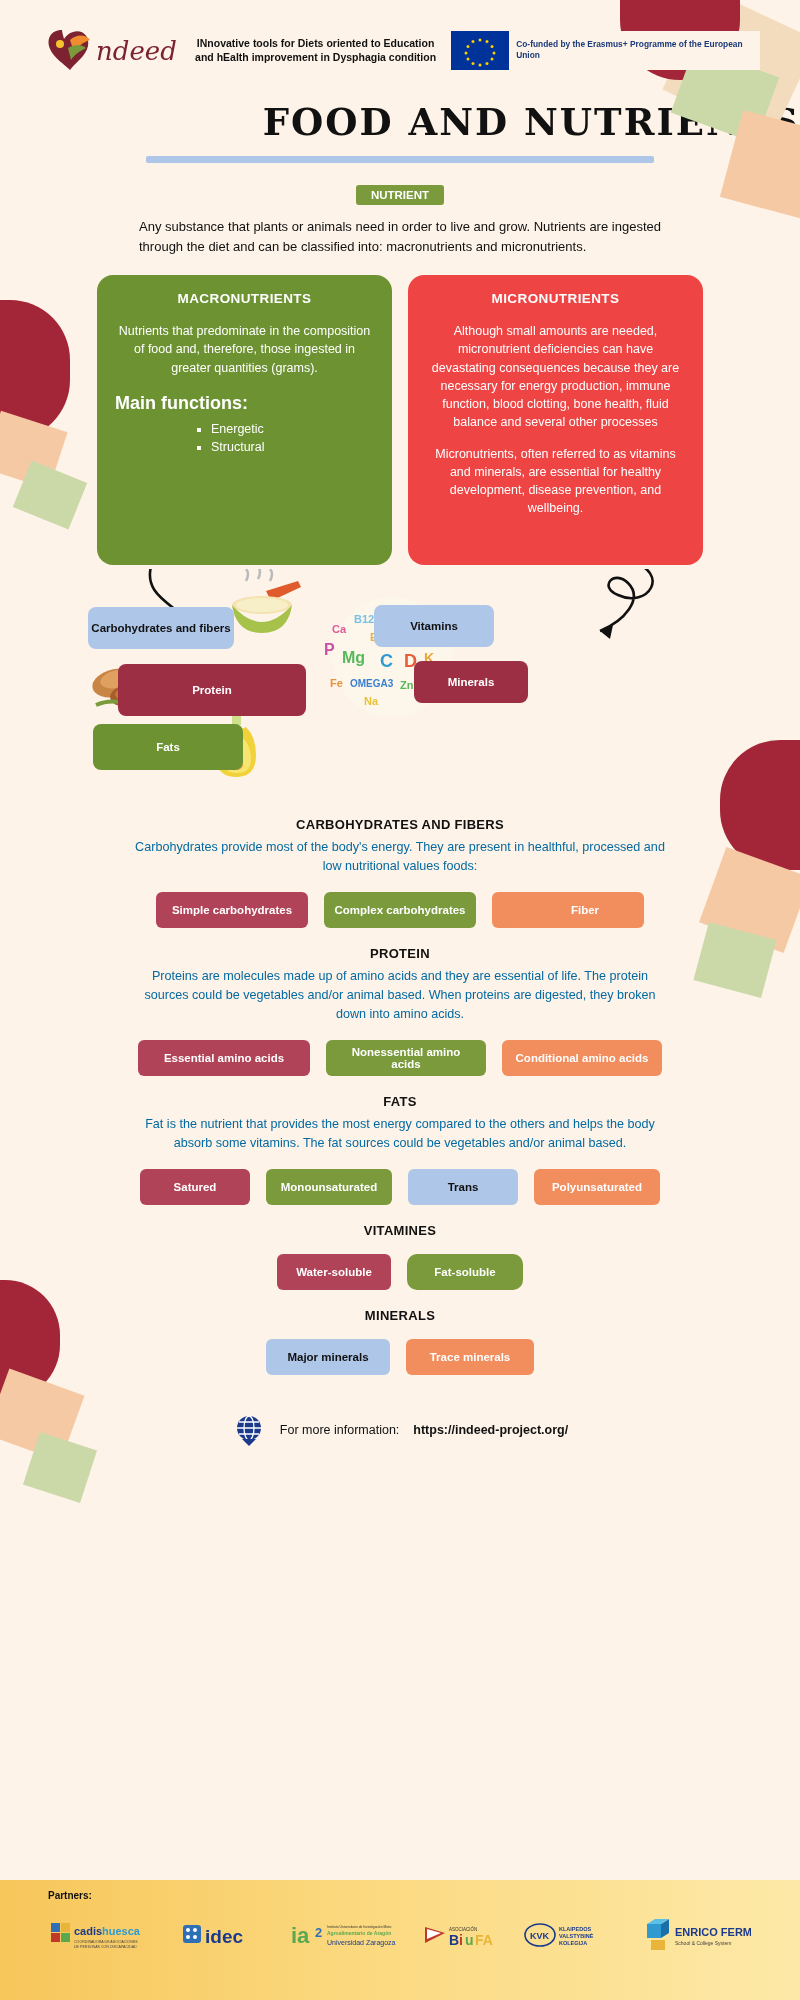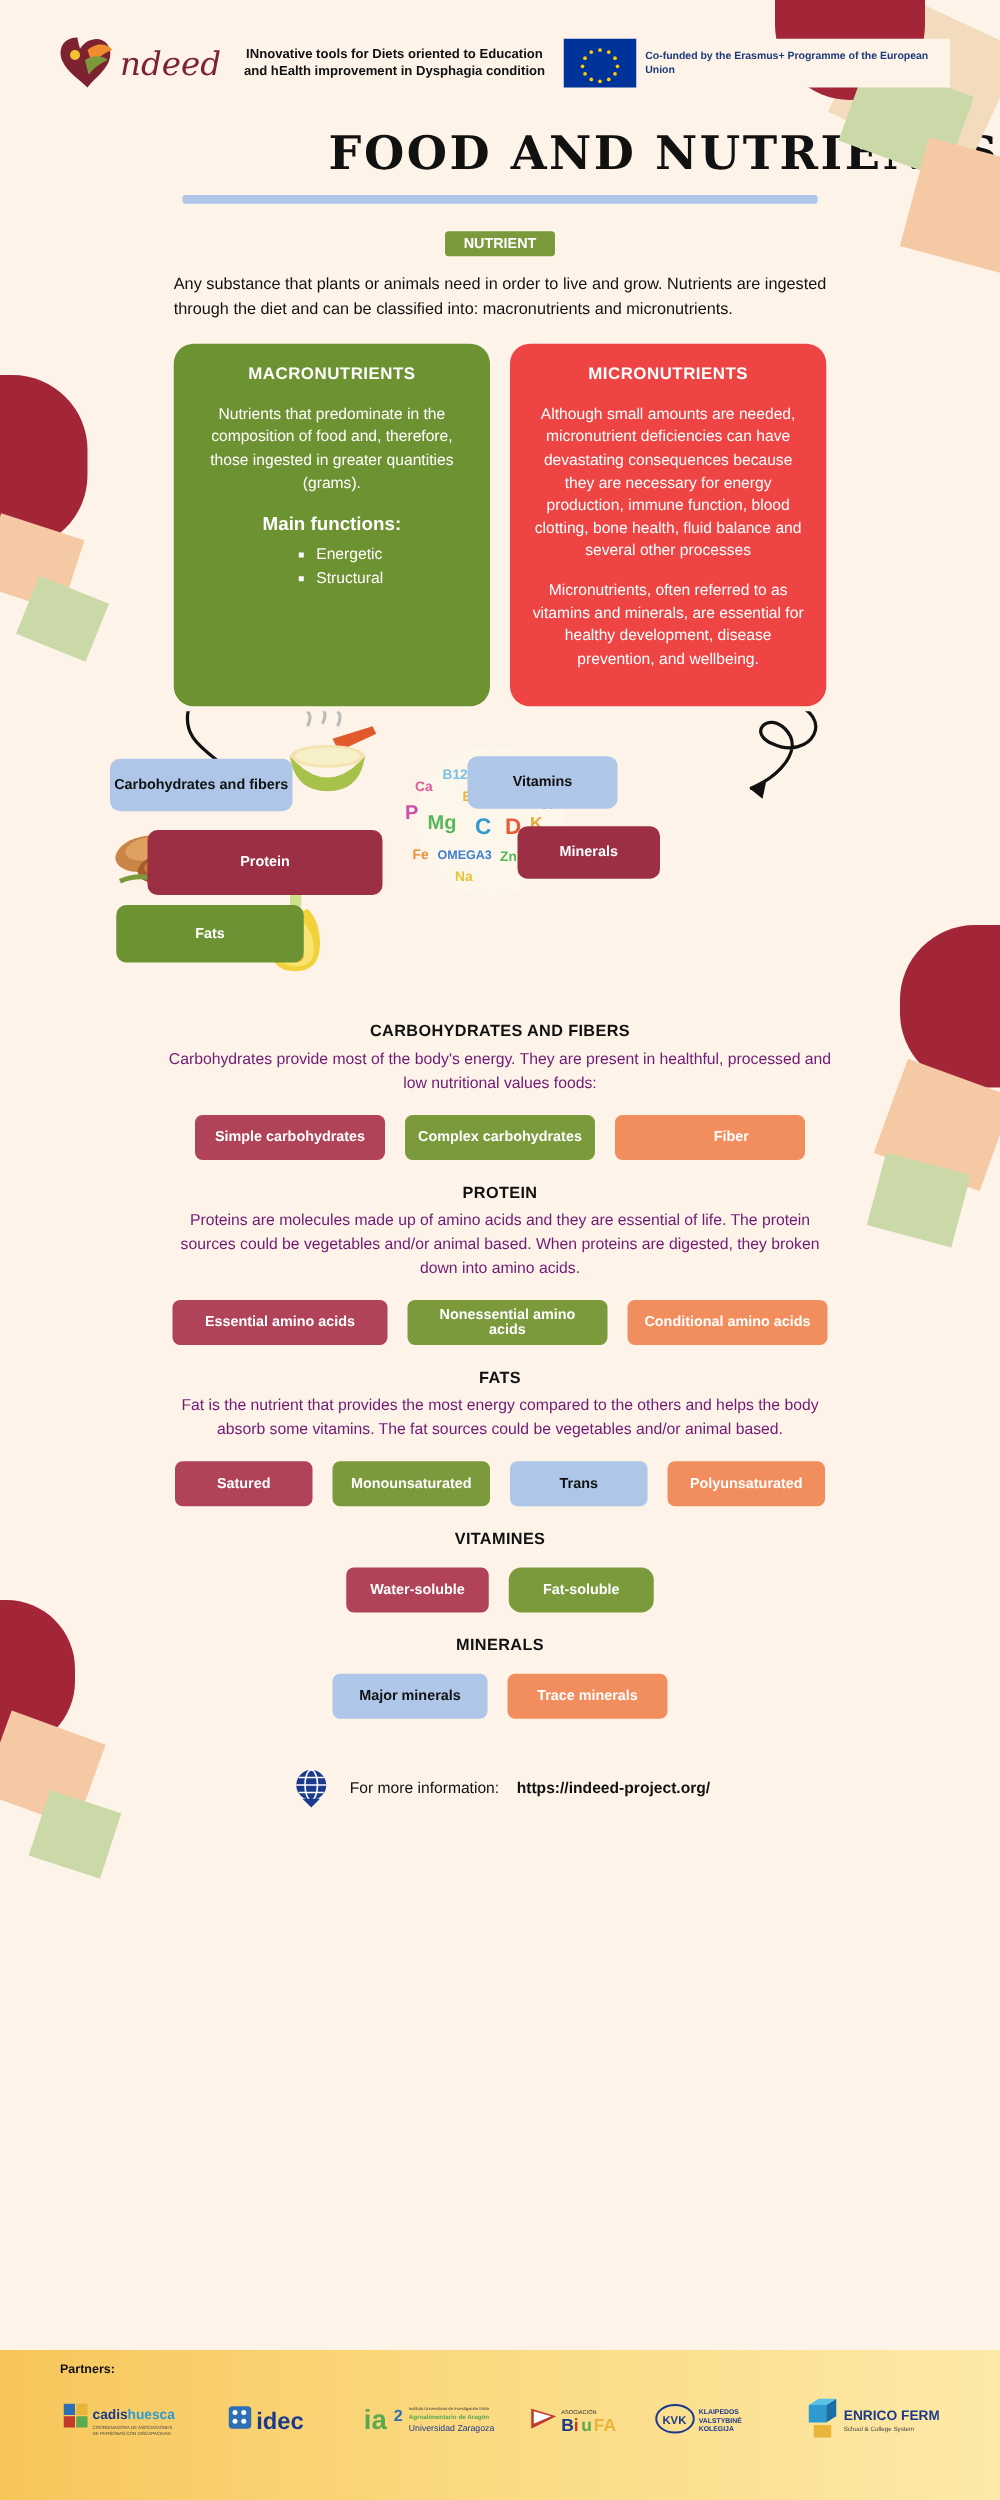--- a/index.html
+++ b/index.html
@@ -70,27 +70,27 @@
     padding: 4px 0; border-radius: 3px;
   }
   .intro {
     width: 522px; margin: 12px auto 0 auto;
     font-size: 13px; line-height: 1.55; color: #111;
     text-align: justify;
   }
 
   
   .cards { position: relative; display: flex; justify-content: center; gap: 16px; margin-top: 18px; z-index: 4;}
-  .card { width: 253px; border-radius: 16px; padding: 16px 18px 18px 18px; color: #fff; }
+  .card { width: 295px; border-radius: 16px; padding: 16px 18px 18px 18px; color: #fff; }
   .card.macro { background: #6d9232; min-height: 290px; }
   .card.micro { background: #ef4444; min-height: 290px; }
   .card h3 { text-align: center; font-size: 13.5px; letter-spacing: .4px; margin-bottom: 16px; }
   .card p { text-align: center; font-size: 12.5px; line-height: 1.45; }
   .card p + p { margin-top: 14px; }
-  .mainfn { text-align: center; font-size: 15px; font-weight: bold; margin-top: 16px; }
+  .mainfn { text-align: left; font-size: 18px; font-weight: bold; margin-top: 16px; }
   .mainfn span { font-weight: bold; }
   .fnlist { margin: 6px 0 0 96px; font-size: 12.5px; line-height: 1.5; }
   .fnlist li { list-style: square; }
 
   
   .nodes { position: relative; height: 230px; margin-top: 4px; }
   .node {
     position: absolute; border-radius: 8px; color: #fff;
     font-size: 11.5px; font-weight: bold; text-align: center;
     display: flex; align-items: center; justify-content: center;
@@ -98,21 +98,21 @@
   .n-carb { left: 88px; top: 38px; width: 146px; height: 42px; background: #aec6e8; color: #111; }
   .n-prot { left: 118px; top: 95px; width: 188px; height: 52px; background: #9c2f44; }
   .n-fats { left: 93px; top: 155px; width: 150px; height: 46px; background: #6d9232; }
   .n-vit  { left: 374px; top: 36px; width: 120px; height: 42px; background: #aec6e8; color: #111; }
   .n-min  { left: 414px; top: 92px; width: 114px; height: 42px; background: #9c2f44; }
   .arrow-svg { position: absolute; left: 0; top: 0; width: 800px; height: 240px; }
 
   
   .section { margin-top: 18px; }
   .sec-title { text-align: center; font-size: 13px; font-weight: bold; color: #111; letter-spacing: .3px; }
-  .sec-desc { width: 540px; margin: 6px auto 0 auto; text-align: center; font-size: 12.6px; line-height: 1.5; color: #701a75; }
+  .sec-desc { width: 540px; margin: 6px auto 0 auto; text-align: center; font-size: 12.6px; line-height: 1.5; color: #0369a1; }
   .chips { display: flex; justify-content: center; gap: 16px; margin-top: 16px; }
   .chip {
     border-radius: 6px; color: #fff; font-size: 11.5px; font-weight: bold;
     display: flex; align-items: center; justify-content: center; text-align: center;
     height: 36px; padding: 0 10px;
   }
   .c-red { background: #b14358; }
   .c-green { background: #7a9a3c; }
   .c-orange { background: #f28d5e; }
   .c-blue { background: #aec6e8; color: #111; }

